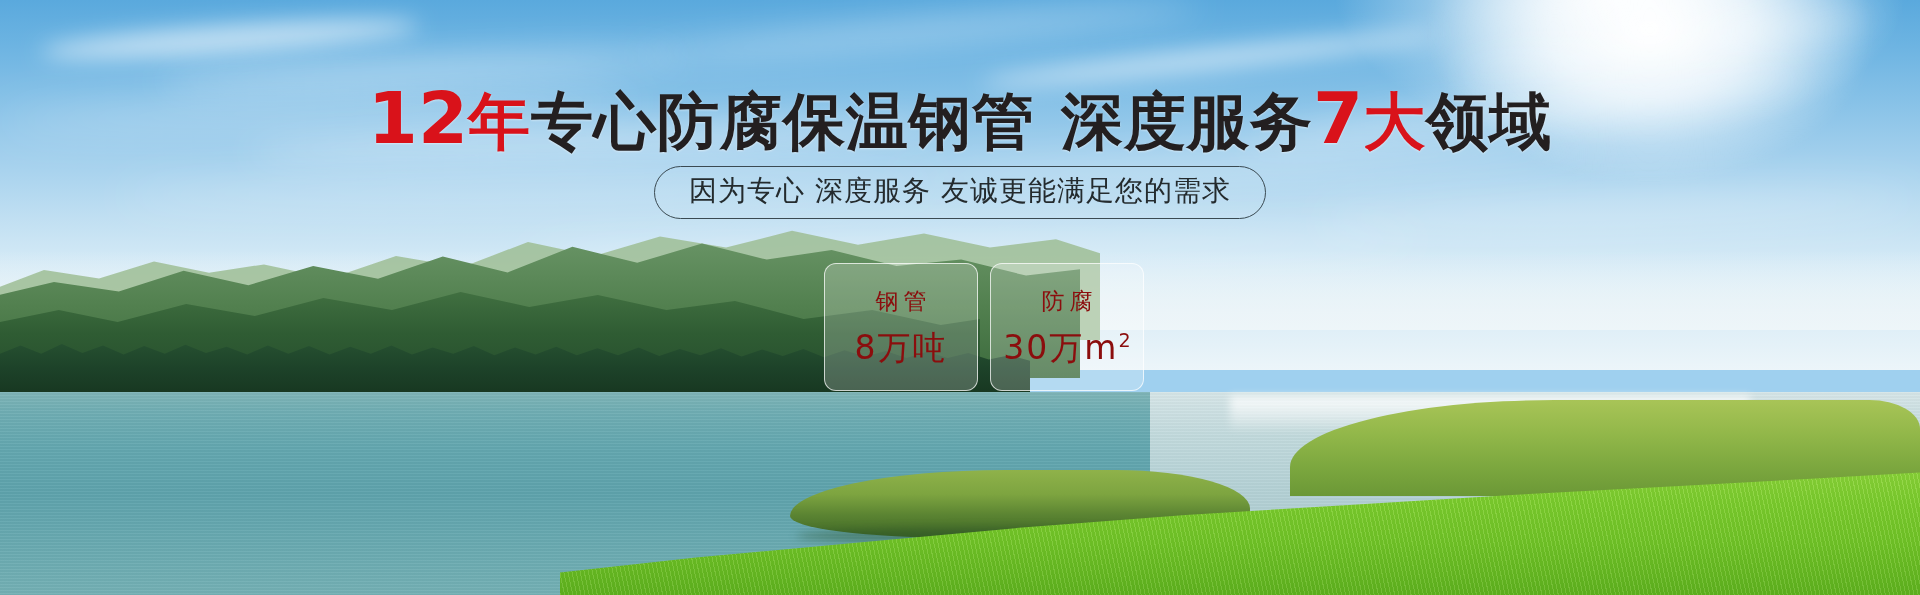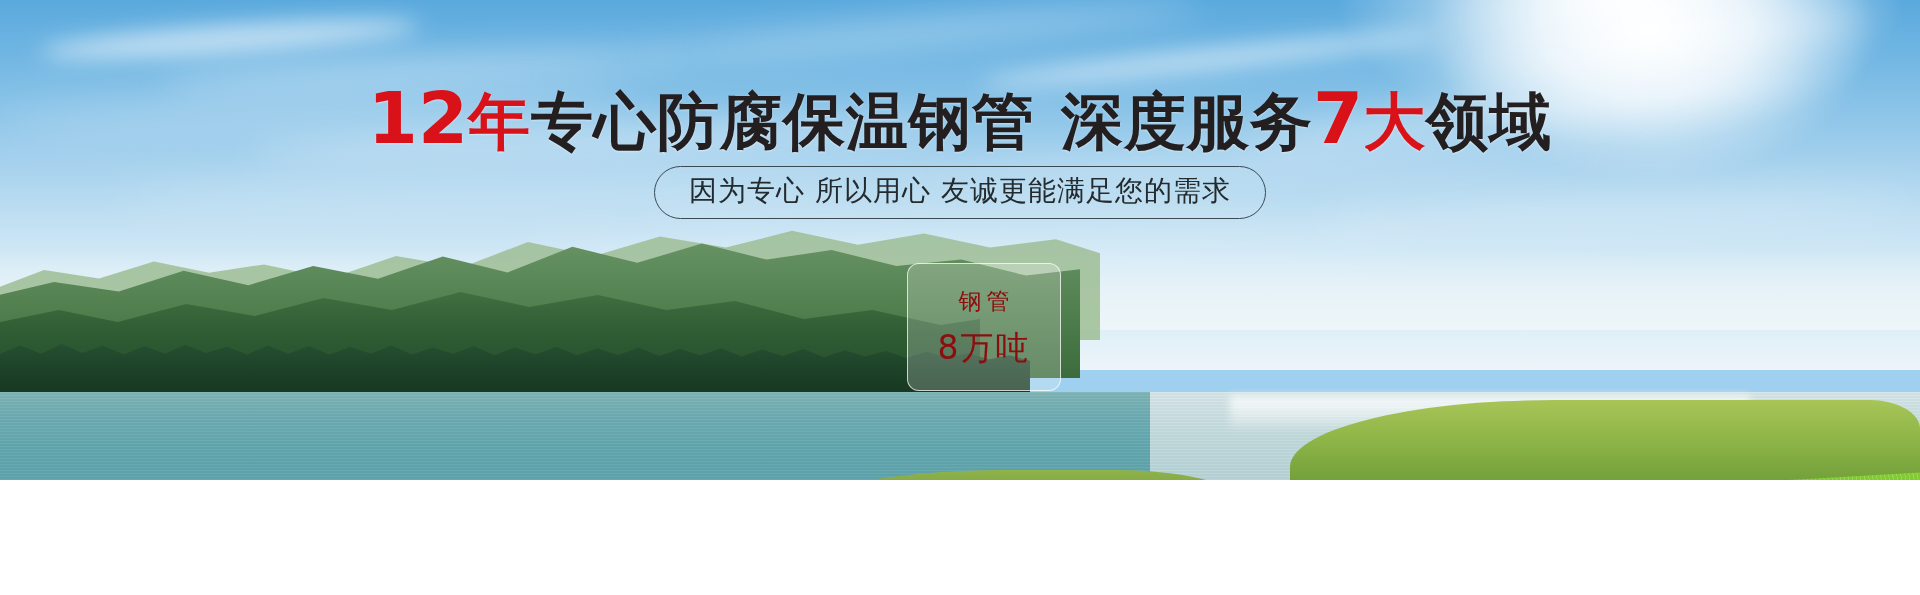--- a/index.html
+++ b/index.html
@@ -7,21 +7,21 @@
     padding: 0;
     background: #fff;
   }
   body {
     font-family: "DejaVu Sans", "Liberation Sans", sans-serif;
   }
 
   .banner {
     position: relative;
     width: 1920px;
-    height: 480px;
+    height: 595px;
     overflow: hidden;
     background: #9fd0ef;
   }
 
   
   .sky {
     position: absolute;
     left: 0; top: 0;
     width: 1920px;
     height: 330px;
@@ -362,29 +362,35 @@
   <div class="marsh"></div>
   <div class="island"></div>
   <div class="grass"></div>
   <div class="grass-texture"></div>
 
   <div class="headline">
     <span class="red num">12</span><span class="red">年</span><span>专心防腐保温钢管</span><span class="gap"></span><span>深度服务</span><span class="red num">7</span><span class="red">大</span><span>领域</span>
   </div>
 
   <div class="subtitle-wrap">
-    <div class="subtitle">因为专心 所以用心  友诚更能满足您的需求</div>
+    <div class="subtitle">因为专心 深度服务  友诚更能满足您的需求</div>
   </div>
 
   <div class="cards">
 
     <div class="card">
       <div class="card-label">钢管</div>
       <div class="card-value">
         <span>8万吨</span>
       </div>
     </div>
 
+    <div class="card">
+      <div class="card-label">防腐</div>
+      <div class="card-value">
+        <span>30万m</span><sup>2</sup>
+      </div>
+    </div>
 
 
   </div>
 
 </div>
 
 </body></html>

